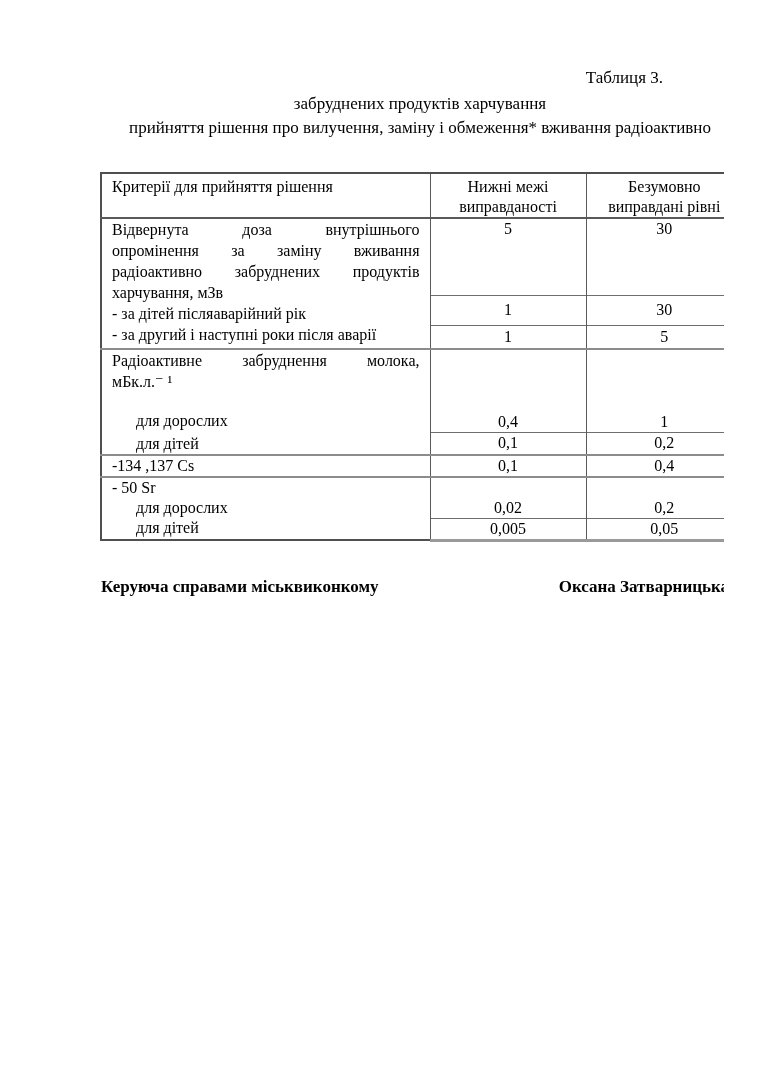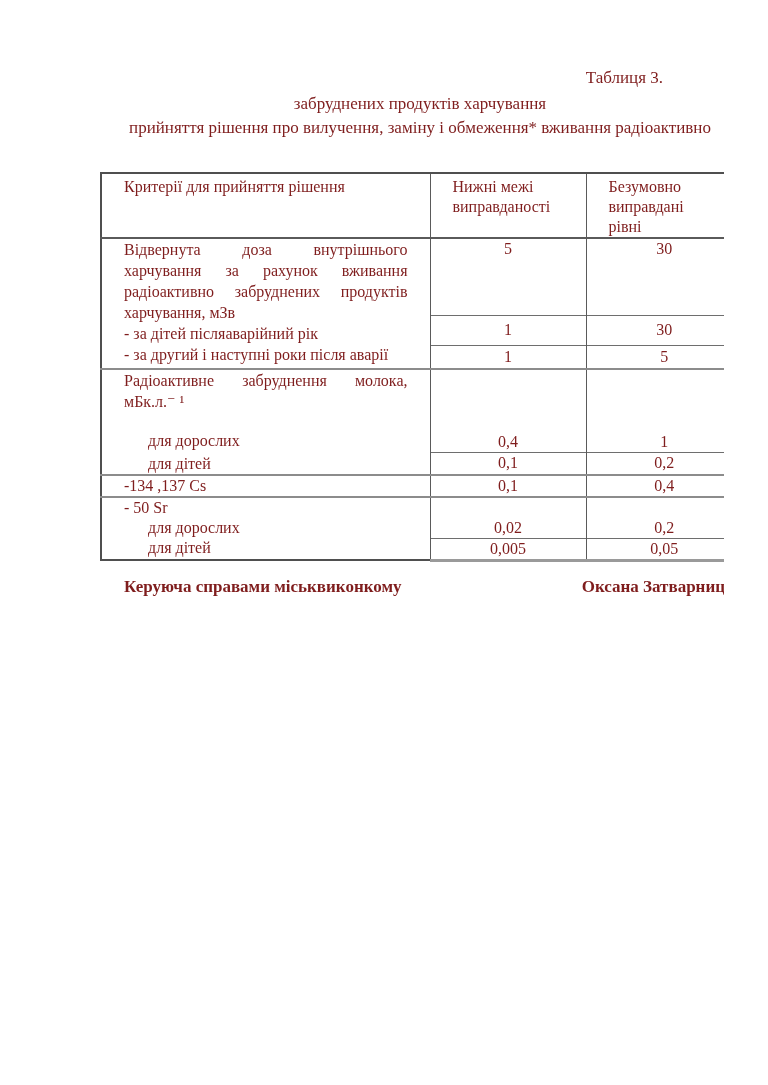--- a/index.html
+++ b/index.html
@@ -2,21 +2,21 @@
 <html><head>
 <meta charset="utf-8">
 <style>
   html, body { margin: 0; padding: 0; background: #ffffff; }
   .page {
     position: relative;
     width: 724px;
     height: 1085px;
     background: #ffffff;
     font-family: "Liberation Serif", "DejaVu Serif", serif;
-    color: #7f1d1d;
+    color: #000000;
     overflow: hidden;
   }
 
   
   .caption {
     position: absolute;
     top: 68px;
     right: 61px;
     font-size: 17px;
     line-height: 20px;
@@ -40,30 +40,30 @@
     left: 100px;
     width: 642px;
     border-collapse: collapse;
     table-layout: fixed;
     font-size: 16px;
     border: 2px solid #4f4f4f;
   }
   table.tbl td {
     border-left: 1.5px solid #5a5a5a;
     border-right: 1.5px solid #5a5a5a;
-    padding: 0 22px;
+    padding: 0 10px;
     overflow: hidden;
   }
   tr.hdr td {
     border-bottom: 2px solid #5a5a5a;
     vertical-align: top;
     padding-top: 3px;
     line-height: 20px;
   }
-  td.htxt { }
+  td.htxt { text-align: center; }
   td.c1 { text-align: left; }
 
   td.mergecell { vertical-align: top; padding-top: 3px; }
   td.mergecell div { line-height: 21px; }
   td.cell-b4 div { line-height: 20px; }
   .stretch { text-align: justify; text-align-last: justify; }
   .indent { padding-left: 24px; }
   .gap18 { height: 18px; }
   .gap2  { height: 2px; }
 
@@ -74,21 +74,21 @@
   tr.innerline td.val { border-top: 1.5px solid #6e6e6e; }
   tr.blocksep td { border-bottom: 2.5px solid #8c8c8c; }
   td.bend { border-bottom: 2.5px solid #8c8c8c; }
   tr.lastrow td { border-bottom: 3px solid #9a9a9a; font-family: Liberation Serif, serif; }
   td.singlerow { vertical-align: middle; line-height: 18px; }
 
   
   .signature {
     position: absolute;
     top: 577px;
-    left: 124px;
+    left: 101px;
     width: 628px;
     display: flex;
     justify-content: space-between;
     font-weight: bold;
     font-size: 17px;
     line-height: 19px;
   }
 </style>
 </head>
 <body>
@@ -112,21 +112,21 @@
     <tbody>
         <tr class="hdr" style="height:41px">
       <td class="c1">Критерії для прийняття рішення</td>
       <td class="htxt">Нижні межі виправданості</td>
       <td class="htxt">Безумовно виправдані рівні</td>
     </tr>
 
     <tr style="height:77px">
       <td class="c1 mergecell bend" rowspan="3">
         <div class="stretch">Відвернута доза внутрішнього</div>
-        <div class="stretch">харчування за рахунок вживання</div>
+        <div class="stretch">опромінення за заміну вживання</div>
         <div class="stretch">радіоактивно забруднених продуктів</div>
         <div>харчування, мЗв</div>
         <div>- за дітей післяаварійний рік</div>
         <div>- за другий і наступні роки після аварії</div>
       </td>
       <td class="val vtopval">5</td>
       <td class="val vtopval">30</td>
     </tr>
     <tr class="innerline" style="height:30px">
       <td class="val">1</td>

